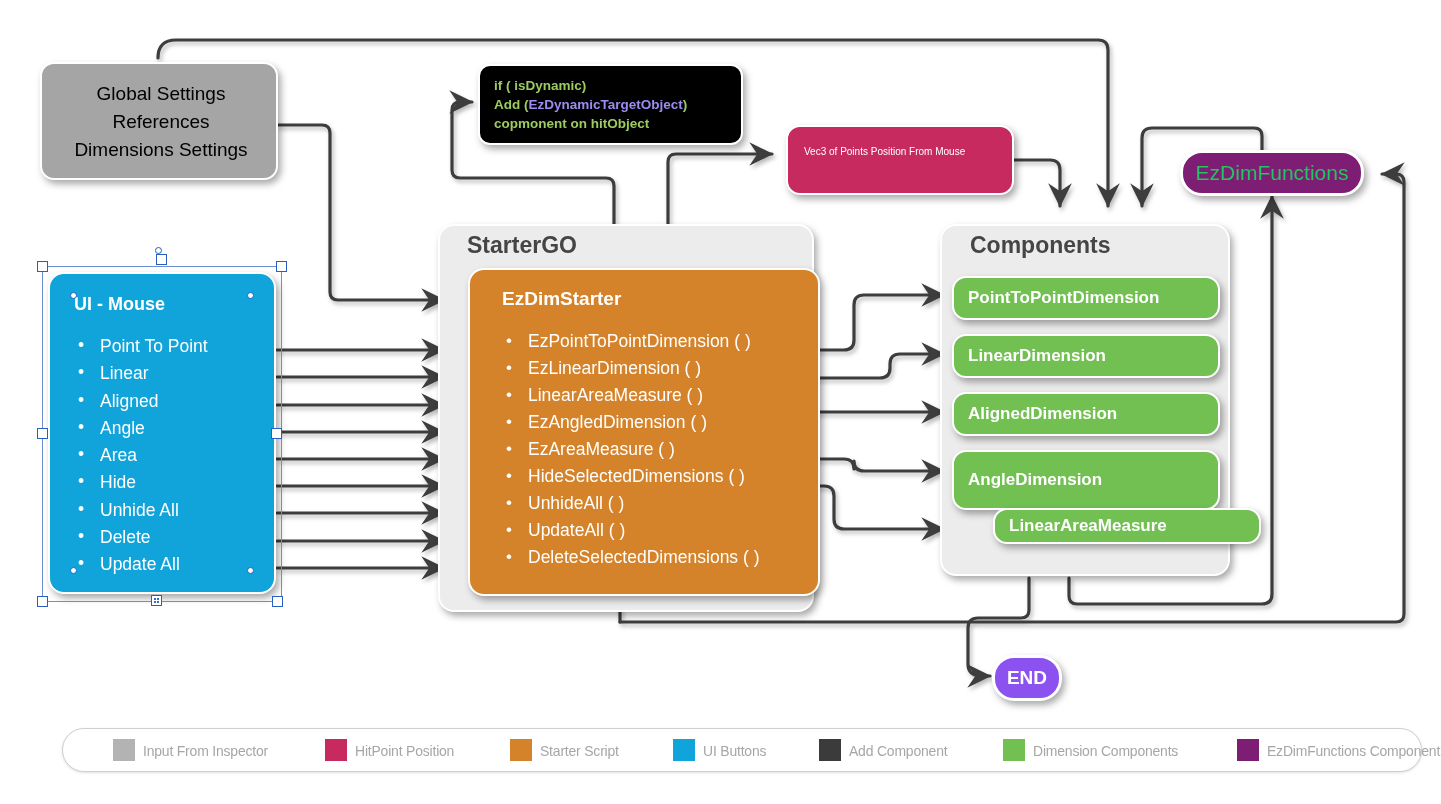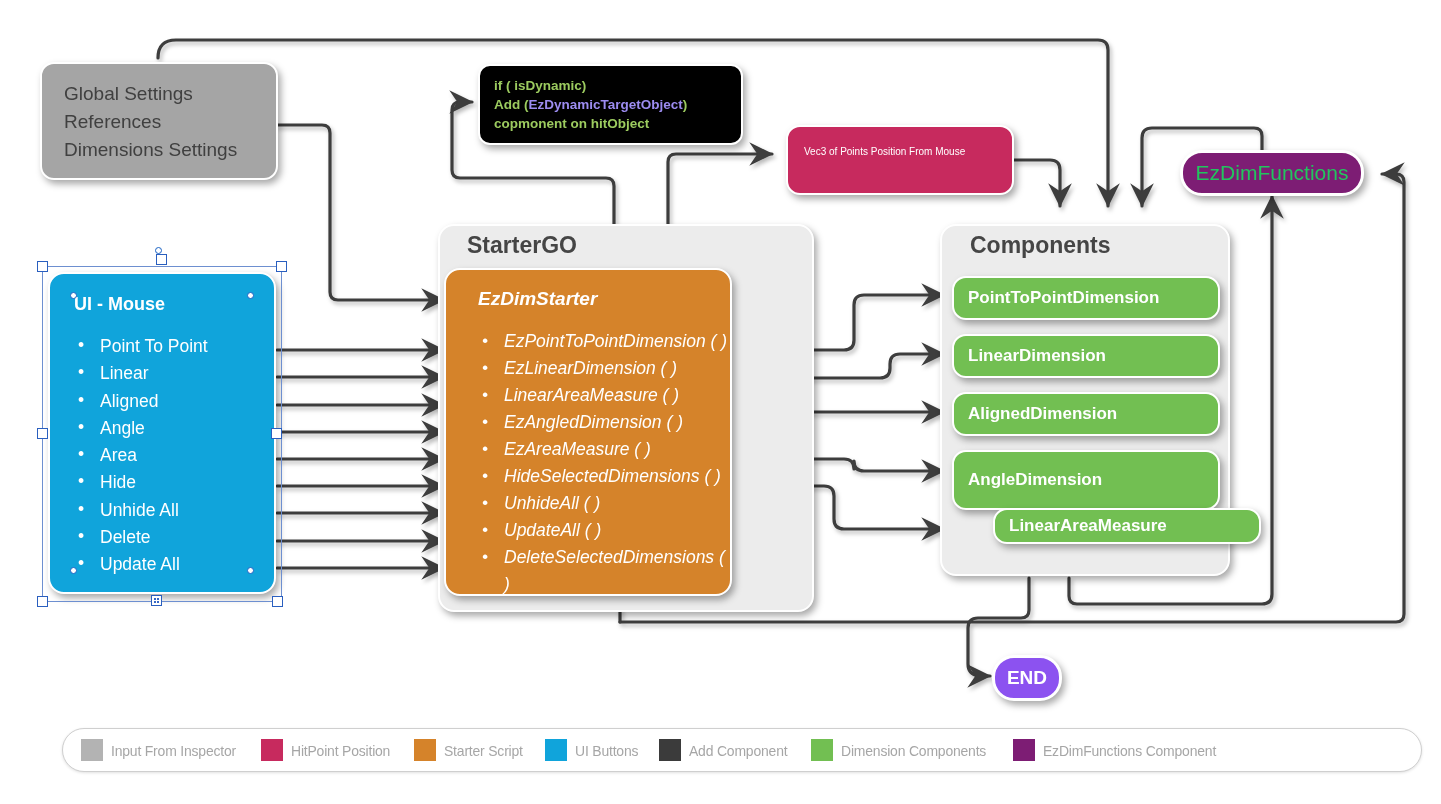--- a/index.html
+++ b/index.html
@@ -6,21 +6,21 @@
   body{width:1441px;height:804px;position:relative;overflow:hidden;
        font-family:"Liberation Sans","DejaVu Sans",sans-serif;}
   #stage{position:absolute;left:0;top:0;width:1441px;height:804px;}
   #wires{position:absolute;left:0;top:0;width:1441px;height:804px;pointer-events:none;}
 
   .node{position:absolute;box-sizing:border-box;}
   .shadow{box-shadow:3px 4px 7px rgba(0,0,0,.34);}
 
   
   .grey-node{background:#a5a5a5;border-radius:14px;border:2px solid #ffffff;
-     color:#404040;font-size:19px;line-height:28px;padding:16px 18px 14px 22px;font-weight:400;}
+     color:#000000;font-size:19px;line-height:28px;padding:16px 18px 14px 22px;font-weight:400;text-align:center;}
 
   
   .code-node{background:#000000;border-radius:12px;border:2px solid #ffffff;
      padding:10px 12px 10px 14px;font-size:13.5px;line-height:19px;font-weight:bold;color:#9ccb5f;}
   .code-node .hl{color:#9c8cf0;}
 
   
   .pink-node{background:#c72a5e;border-radius:14px;border:2px solid #ffffff;color:#ffffff;
      font-size:10px;line-height:22px;font-weight:400;padding:14px 16px;}
 
@@ -64,21 +64,21 @@
   .handle.rot:after{content:"";position:absolute;left:2px;top:2px;width:5px;height:5px;
           background:
             linear-gradient(#3668c6,#3668c6) 0 0/2px 2px no-repeat,
             linear-gradient(#3668c6,#3668c6) 3px 0/2px 2px no-repeat,
             linear-gradient(#3668c6,#3668c6) 0 3px/2px 2px no-repeat,
             linear-gradient(#3668c6,#3668c6) 3px 3px/2px 2px no-repeat;}
 
   
   .legend{position:absolute;background:#ffffff;border:1px solid #cfcfcf;border-radius:22px;
      display:flex;align-items:center;box-shadow:0 1px 3px rgba(0,0,0,.12);}
-  .legend-item{display:flex;align-items:center;margin-right:16px;}
+  .legend-item{display:flex;align-items:center;margin-right:16px;margin-left:32px;}
   .swatch{width:22px;height:22px;margin-right:8px;}
   .legend-label{font-size:15px;color:#a6a6a6;font-weight:400;letter-spacing:-.2px;
      transform:scaleX(.93);transform-origin:left center;white-space:nowrap;}
 </style>
 </head>
 <body>
 
 <div id="stage">
 
   <svg id="wires" viewBox="0 0 1441 804">
@@ -150,21 +150,21 @@
   <div class="node purple-node shadow" style="left:1180px;top:150px;width:184px;height:46px;">
     <span>EzDimFunctions</span>
   </div>
 
   <div class="node end-node shadow" style="left:992px;top:655px;width:70px;height:46px;">
     <span>END</span>
   </div>
 
   <div class="node panel shadow" style="left:438px;top:224px;width:376px;height:388px;"></div>
   <div class="panel-title" style="left:467px;top:232px;">StarterGO</div>
-  <div class="node orange-node shadow" style="left:444px;top:268px;width:288px;height:328px;font-style:italic;">
+  <div class="node orange-node shadow" style="left:468px;top:268px;width:352px;height:328px;">
     <div class="orange-title">EzDimStarter</div>
     <ul class="orange-list">
       <li>EzPointToPointDimension ( )</li>
       <li>EzLinearDimension ( )</li>
       <li>LinearAreaMeasure ( )</li>
       <li>EzAngledDimension ( )</li>
       <li>EzAreaMeasure ( )</li>
       <li>HideSelectedDimensions ( )</li>
       <li>UnhideAll ( )</li>
       <li>UpdateAll ( )</li>

